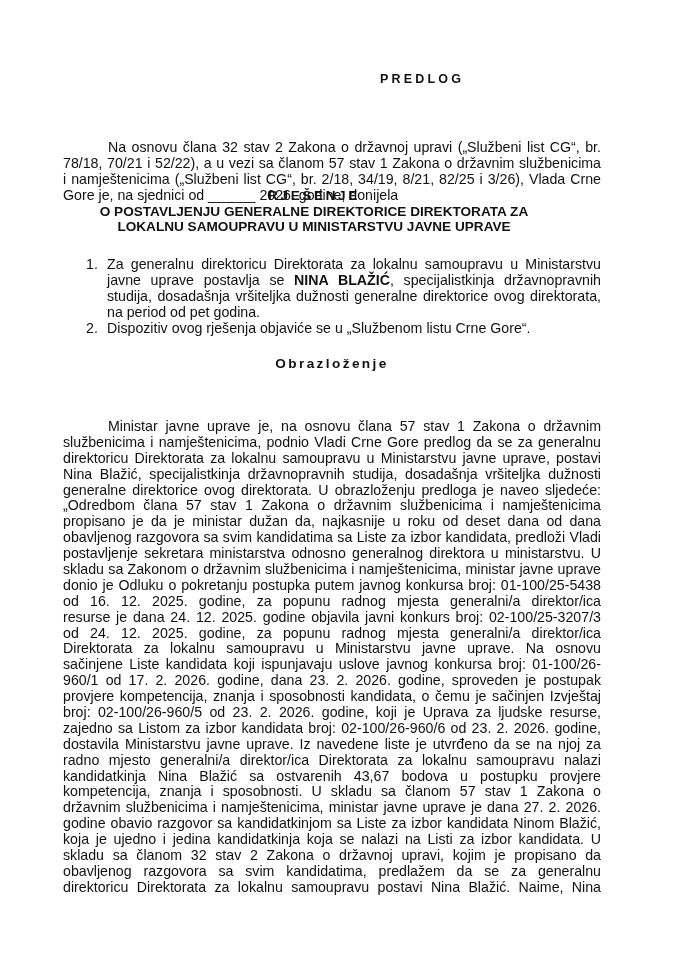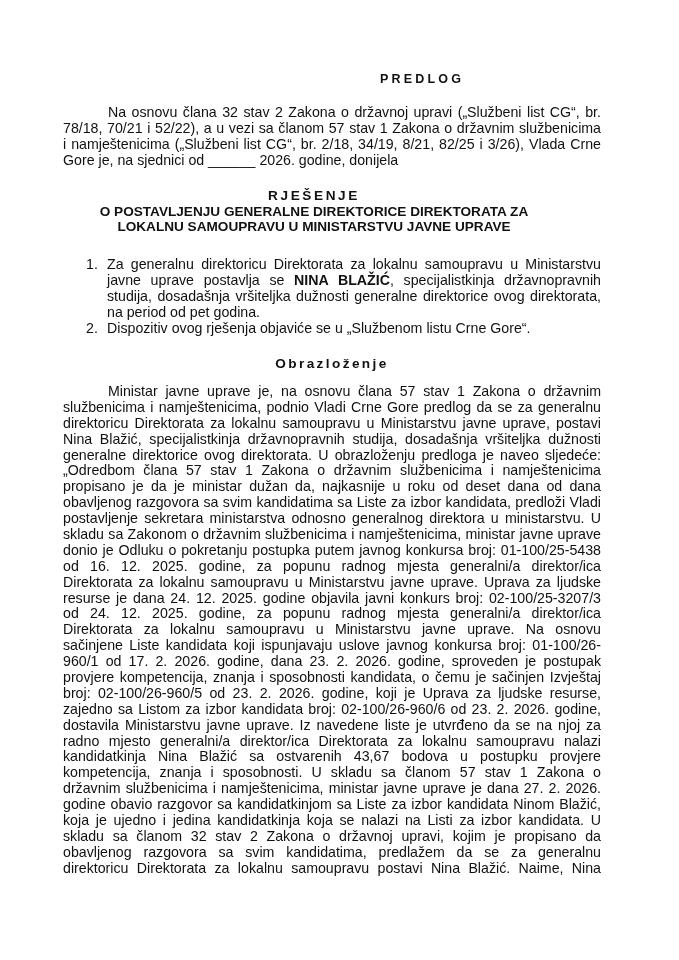--- a/index.html
+++ b/index.html
@@ -5,21 +5,21 @@
   html, body { margin: 0; padding: 0; background: #ffffff; }
   body {
     width: 679px; height: 960px; overflow: hidden; position: relative;
     font-family: "Liberation Sans", sans-serif; color: #111111;
   }
   .page { position: absolute; left: 0; top: 0; width: 560px; height: 960px; }
   .predlog {
     position: absolute; top: 72px; left: 380px; width: 83px; text-align: right;
     font-weight: bold; font-size: 12.5px; letter-spacing: 3.2px;
   }
-  .block { position: absolute; left: 63px; width: 538px; font-size: 14.2px; }
+  .block { position: absolute; left: 63px; width: 538px; font-size: 14.2px; margin-top: 35px; }
   .ln { display: block; height: 16px; line-height: 16px; white-space: nowrap;
         text-align: justify; text-align-last: justify; }
   .ln.last { text-align-last: left; }
   .ln.indent { padding-left: 45px; }
   #intro { top: 104px; }
   .title-block { position: absolute; left: 45px; width: 538px; top: 188px;
                  text-align: center; font-weight: bold; font-size: 13.6px; }
   .title-block .ln { text-align: center; text-align-last: center; height: 15.5px; line-height: 15.5px; }
   .spaced { letter-spacing: 2.6px; }
   .list { position: absolute; left: 86px; width: 515px; top: 256px; font-size: 14.2px; }
@@ -73,21 +73,20 @@
     <span class="ln">direktoricu Direktorata za lokalnu samoupravu u Ministarstvu javne uprave, postavi</span>
     <span class="ln">Nina Blažić, specijalistkinja državnopravnih studija, dosadašnja vršiteljka dužnosti</span>
     <span class="ln">generalne direktorice ovog direktorata. U obrazloženju predloga je naveo sljedeće:</span>
     <span class="ln">„Odredbom člana 57 stav 1 Zakona o državnim službenicima i namještenicima</span>
     <span class="ln">propisano je da je ministar dužan da, najkasnije u roku od deset dana od dana</span>
     <span class="ln">obavljenog razgovora sa svim kandidatima sa Liste za izbor kandidata, predloži Vladi</span>
     <span class="ln">postavljenje sekretara ministarstva odnosno generalnog direktora u ministarstvu. U</span>
     <span class="ln">skladu sa Zakonom o državnim službenicima i namještenicima, ministar javne uprave</span>
     <span class="ln">donio je Odluku o pokretanju postupka putem javnog konkursa broj: 01-100/25-5438</span>
     <span class="ln">od 16. 12. 2025. godine, za popunu radnog mjesta generalni/a direktor/ica</span>
-    <span class="ln">Direktorata za lokalnu samoupravu u Ministarstvu javne uprave. Uprava za ljudske</span>
     <span class="ln">resurse je dana 24. 12. 2025. godine objavila javni konkurs broj: 02-100/25-3207/3</span>
     <span class="ln">od 24. 12. 2025. godine, za popunu radnog mjesta generalni/a direktor/ica</span>
     <span class="ln">Direktorata za lokalnu samoupravu u Ministarstvu javne uprave. Na osnovu</span>
     <span class="ln">sačinjene Liste kandidata koji ispunjavaju uslove javnog konkursa broj: 01-100/26-</span>
     <span class="ln">960/1 od 17. 2. 2026. godine, dana 23. 2. 2026. godine, sproveden je postupak</span>
     <span class="ln">provjere kompetencija, znanja i sposobnosti kandidata, o čemu je sačinjen Izvještaj</span>
     <span class="ln">broj: 02-100/26-960/5 od 23. 2. 2026. godine, koji je Uprava za ljudske resurse,</span>
     <span class="ln">zajedno sa Listom za izbor kandidata broj: 02-100/26-960/6 od 23. 2. 2026. godine,</span>
     <span class="ln">dostavila Ministarstvu javne uprave. Iz navedene liste je utvrđeno da se na njoj za</span>
     <span class="ln">radno mjesto generalni/a direktor/ica Direktorata za lokalnu samoupravu nalazi</span>

